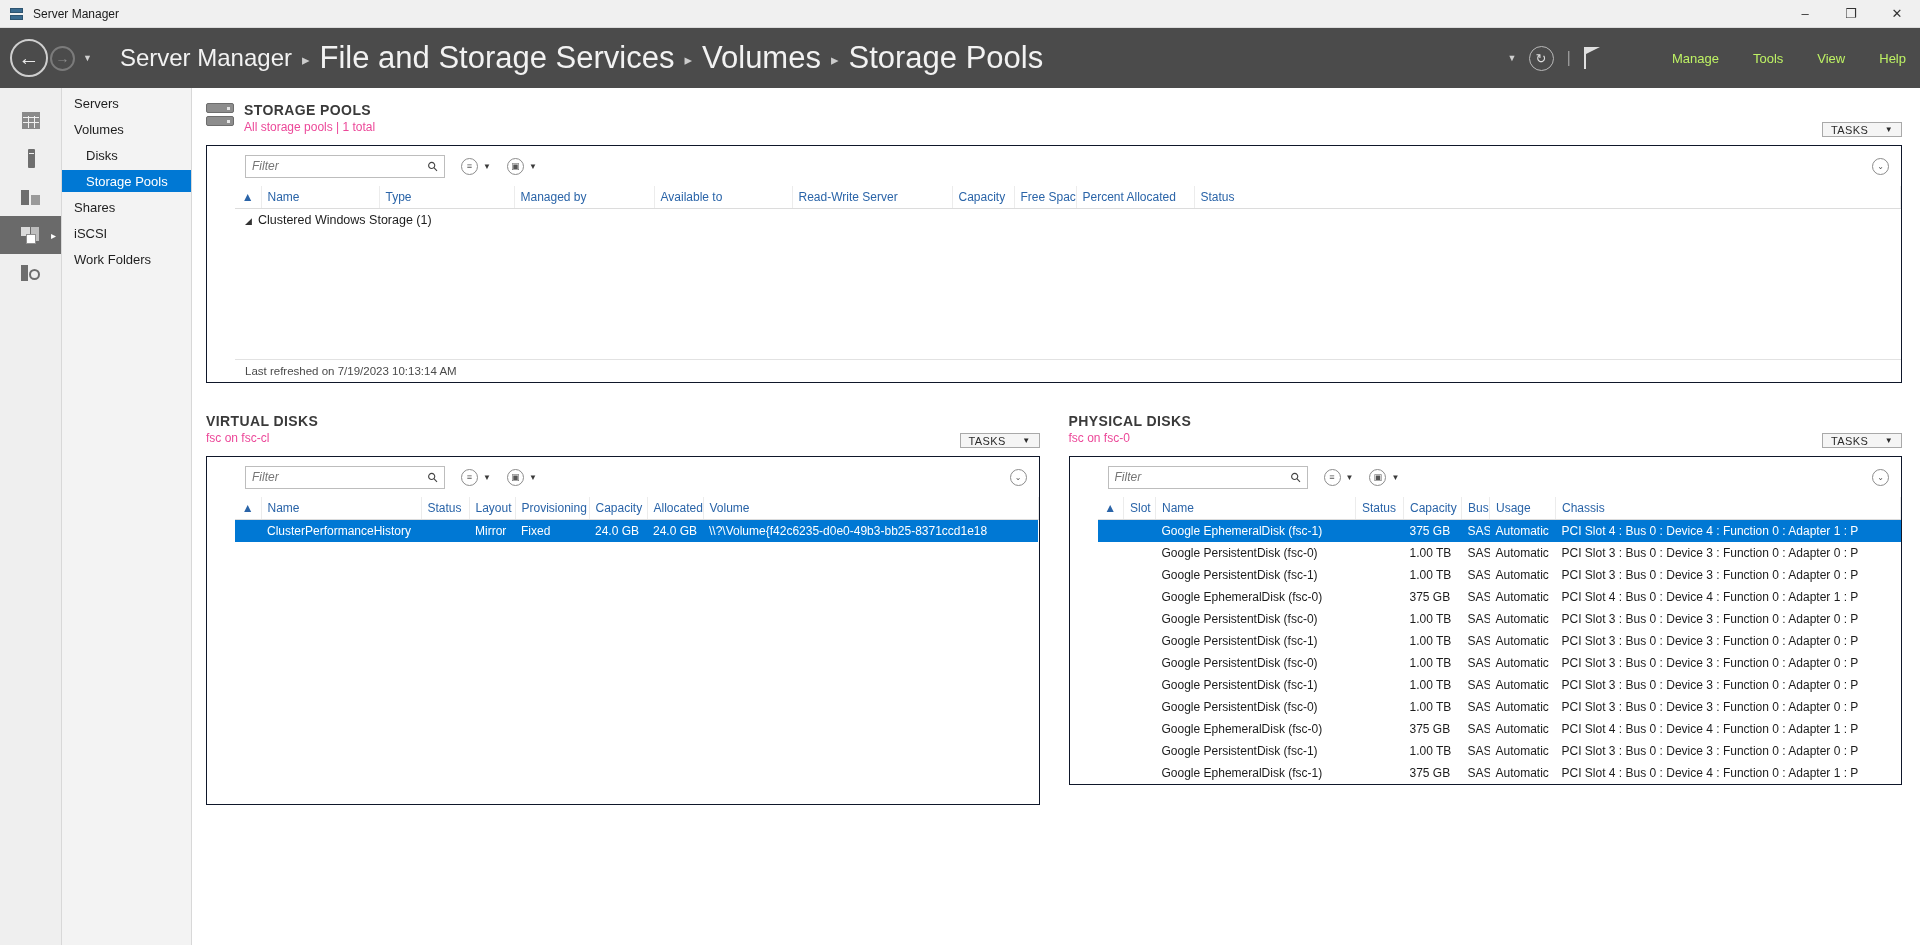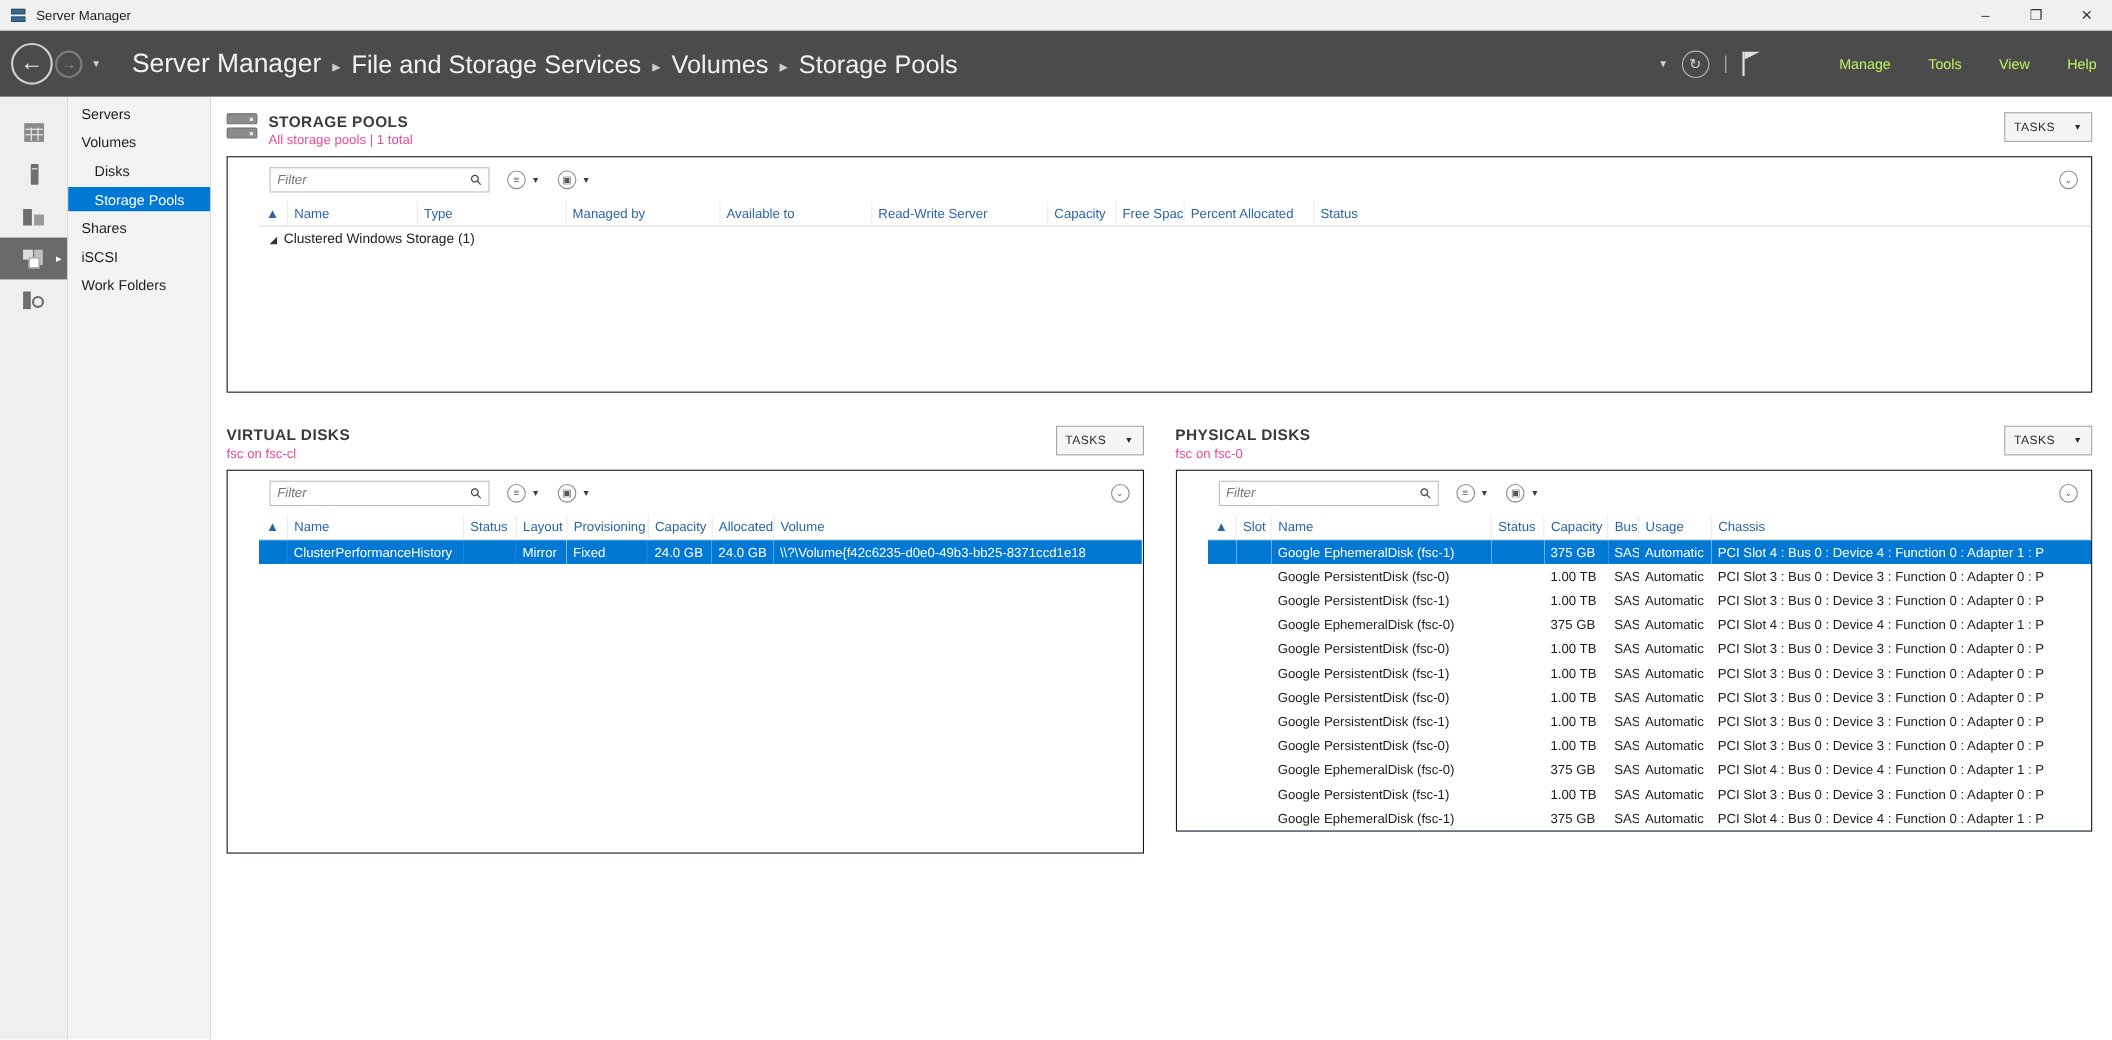--- a/index.html
+++ b/index.html
@@ -49,21 +49,21 @@
   }
   .nav-fwd {
     width: 25px; height: 25px; border-radius: 50%;
     border: 2px solid #7b7b7b; color: #8d8d8d;
     display: flex; align-items: center; justify-content: center;
     font-size: 14px; margin-right: 8px; flex: none;
   }
   .nav-caret { color: #d0d0d0; font-size: 9px; margin-right: 28px; flex: none; }
   .breadcrumb { display: flex; align-items: center; flex: 1; }
   .breadcrumb .crumb {
-    color: #f2f2f2; font-size: 23px; white-space: nowrap;
+    color: #f2f2f2; font-size: 31px; white-space: nowrap;
   }
   .breadcrumb .crumb.root { font-size: 24px; }
   .breadcrumb .sep {
     color: #cccccc; font-size: 15px; margin: 0 10px; padding-top: 3px;
   }
   .nav-right { display: flex; align-items: center; gap: 0; }
   .nav-right .small-caret { color: #cfcfcf; font-size: 9px; margin-right: 12px; }
   .icon-circle {
     width: 25px; height: 25px; border-radius: 50%;
     border: 1px solid #b9b9b9; color: #dcdcdc;
@@ -166,23 +166,23 @@
   .section-icon span::after {
     content: ''; position: absolute; right: 3px; top: 3px;
     width: 3px; height: 3px; background: #e6e6e6;
   }
   .section-title { font-size: 14px; font-weight: bold; color: #3a3a3a; letter-spacing: .4px; }
   .section-sub { font-size: 12px; color: #ec4899; margin-top: 2px; }
   .section-head .spacer { flex: 1; }
 
   .tasks-btn {
     border: 1px solid #a9a9a9; background: #f5f5f5;
-    height: 27px; min-width: 80px; padding: 0 8px;
+    height: 15px; min-width: 80px; padding: 0 8px;
     display: flex; align-items: center; justify-content: space-between;
-    font-size: 11px; color: #2b2b2b; letter-spacing: .4px;
+    font-size: 11px; color: #2b2b2b; letter-spacing: .4px; margin-top: 20px;
   }
   .tasks-btn .cx { font-size: 8px; margin-left: 10px; }
 
   
   .panel { border: 1px solid #0f172a; background: #ffffff; padding-left: 28px; }
   .panel-toolbar {
     height: 40px; display: flex; align-items: center;
     padding: 0 10px; position: relative;
   }
   .filter-box {
@@ -402,20 +402,21 @@
         </thead>
         <tbody>
           <tr class="group">
             <td colspan="10">
               <span class="grp-caret">◢</span><span>Clustered Windows Storage (1)</span>
             </td>
           </tr>
         </tbody>
       </table>
       <div class="pool-body"></div>
+      <div class="refresh-bar">Last refreshed on 7/19/2023 10:13:14 AM</div>
     </div>
 
     <div class="lower">
 
       <div class="lower-col">
         <div class="section-head">
           <div>
             <div class="section-title">VIRTUAL DISKS</div>
             <div class="section-sub">fsc on fsc-cl</div>
           </div>

